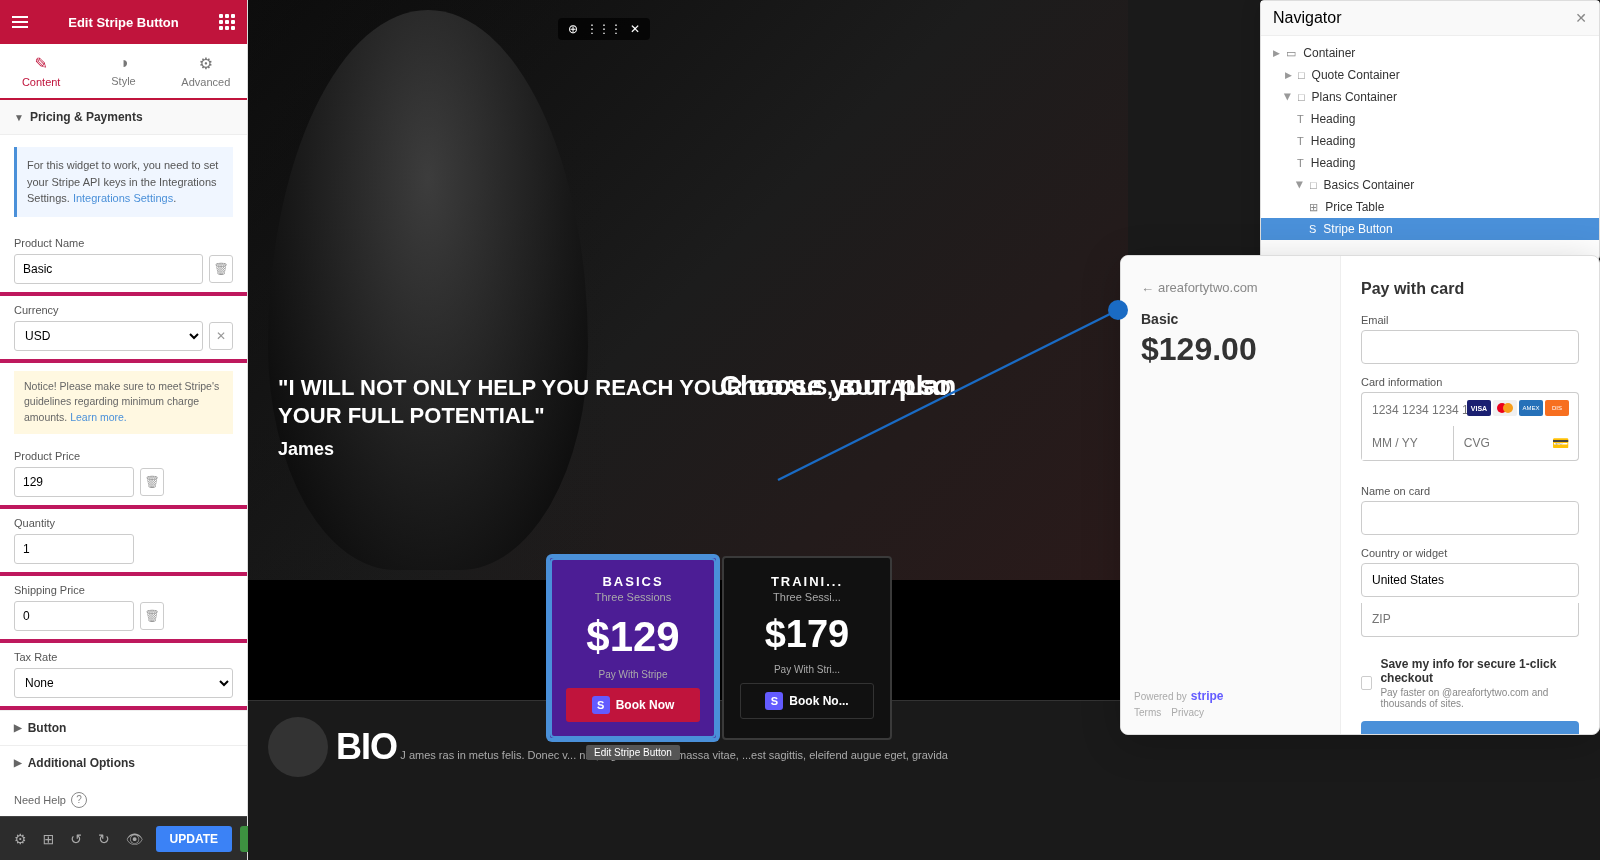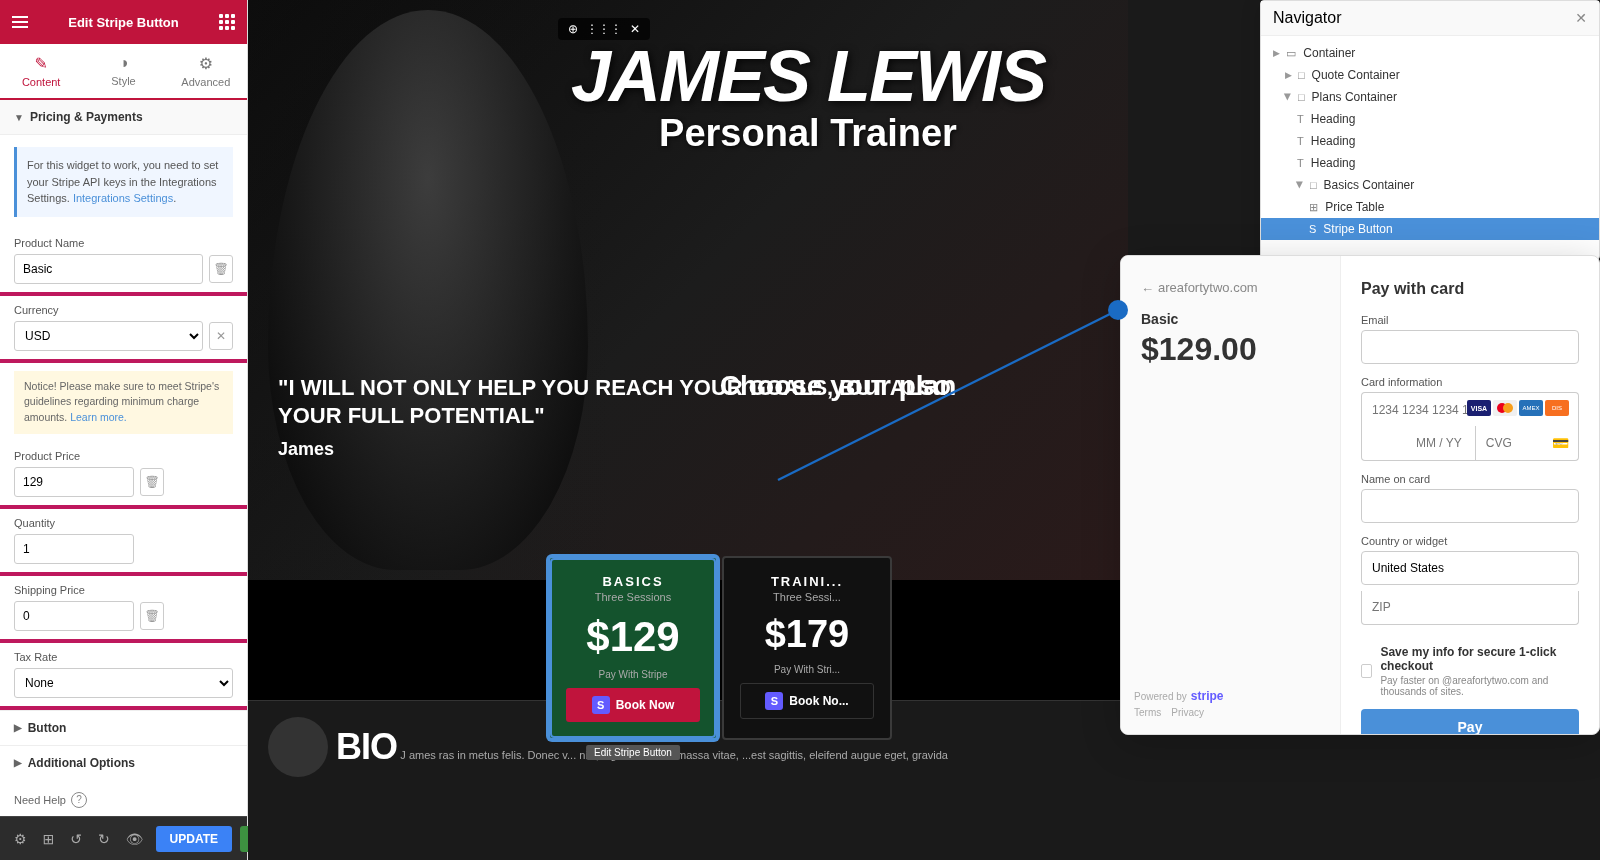--- a/index.html
+++ b/index.html
@@ -114,21 +114,21 @@
     .quote-text {
       font-size: 22px; font-weight: 900; color: #fff; line-height: 1.3; text-transform: uppercase;
     }
     .quote-author { font-size: 18px; color: #fff; font-weight: 600; margin-top: 8px; }
 
     
     .plans-area {
       position: absolute; bottom: 80px; right: 0; left: 300px; display: flex; gap: 0; z-index: 5;
     }
     .plan-card {
-      width: 170px; background: #14532d; border: 2px solid #3a3a3a; border-radius: 4px;
+      width: 170px; background: #4c1d95; border: 2px solid #3a3a3a; border-radius: 4px;
       padding: 16px; text-align: center; position: relative;
     }
     .plan-card.selected { border-color: #4a90d9; border-width: 2px; box-shadow: 0 0 0 2px #4a90d9; }
     .plan-card.dark { background: #111; }
     .plan-name { font-size: 13px; font-weight: 800; color: #fff; letter-spacing: 2px; text-transform: uppercase; margin-bottom: 2px; }
     .plan-sessions { font-size: 11px; color: #aaa; margin-bottom: 10px; }
     .plan-price { font-size: 42px; font-weight: 900; color: #fff; }
     .plan-pay { font-size: 10px; color: #aaa; margin: 8px 0; }
     .book-btn {
       background: #c0143c; color: #fff; border: none; border-radius: 3px;
@@ -373,24 +373,20 @@
 
   <div class="website-preview">
 
     <div class="hero-section">
       <div class="hero-bg-image"></div>
 
       <div class="hero-person">
         <div class="person-silhouette"></div>
       </div>
 
-      <div class="hero-text-area">
-        <div class="hero-title">JAMES LEWIS</div>
-        <div class="hero-subtitle">Personal Trainer</div>
-      </div>
 
       <div class="quote-section">
         <div class="quote-text">"I WILL NOT ONLY HELP YOU REACH YOUR GOALS, BUT ALSO YOUR FULL POTENTIAL"</div>
         <div class="quote-author">James</div>
       </div>
     </div>
 
     <div style="position:absolute;top:340px;left:300px;right:0;text-align:center;z-index:6;">
       <div class="hero-choose">Choose your plan</div>
     </div>
@@ -528,21 +524,21 @@
             <div class="card-icon visa-icon">VISA</div>
             <div class="card-icon mc-icon">
               <div class="mc-circles">
                   <div class="mc-circle1"></div>
                   <div class="mc-circle2"></div>
                 </div>
             </div>
             <div class="card-icon amex-icon">AMEX</div>
             <div class="card-icon discover-icon">DIS</div>
           </div>
-          <div style="display:flex;border:1px solid #ccc;border-radius:0 0 4px 4px;margin-bottom:12px;border-top:none;padding-left:44px;">
+          <div style="display:flex;border:1px solid #ccc;border-radius:0 0 4px 4px;margin-bottom:24px;border-top:none;">
             <input class="stripe-input" placeholder="MM / YY" style="border-top: none; border-bottom: none; border-left: none; border-image: initial; border-radius: 0px; margin: 0px; border-right: 1px solid rgb(204, 204, 204); flex: 1 1 0%;">
             <input class="stripe-input" placeholder="CVG" style="border: none; border-radius: 0px; margin: 0px; flex: 1 1 0%;">
             <div style="display:flex;align-items:center;padding:0 8px;">
               <span style="font-size:14px;color:#aaa;">💳</span>
             </div>
           </div>
         </div>
 
         <div class="stripe-field-label">Name on card</div>
         <input class="stripe-input" style="">

